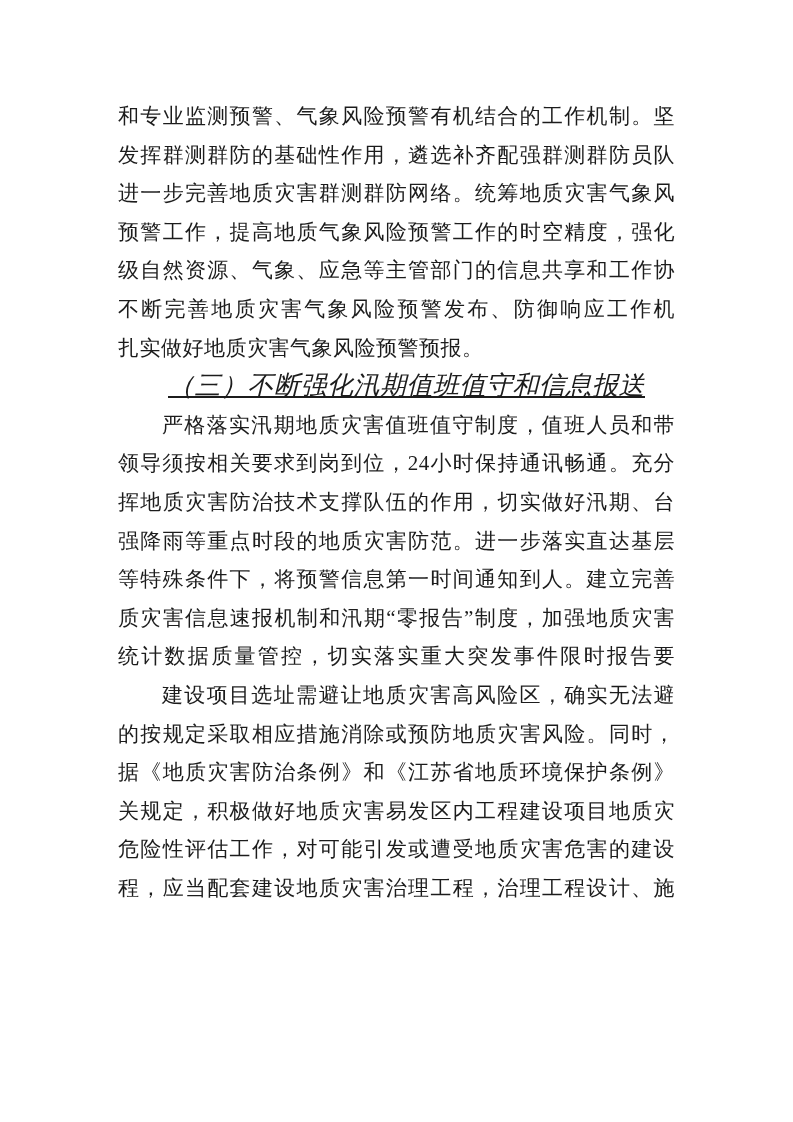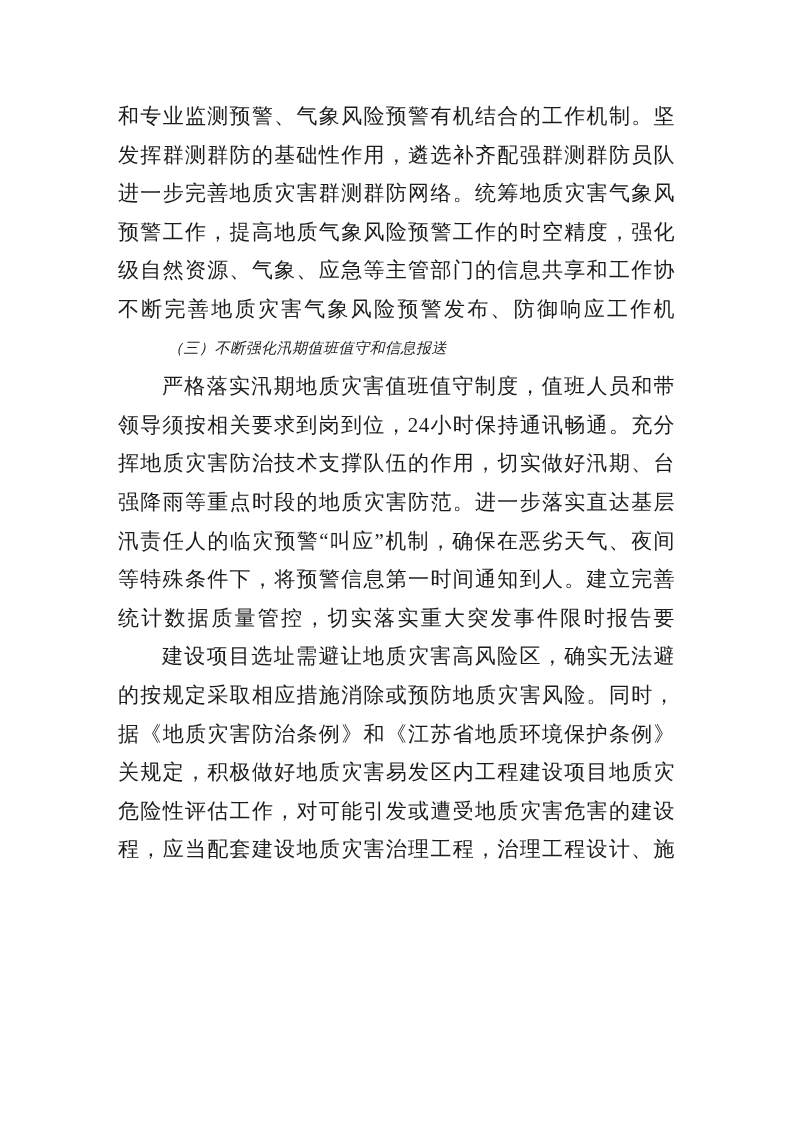--- a/index.html
+++ b/index.html
@@ -39,53 +39,55 @@
   .line.line-last {
     text-align-last: left;
   }
   
   .para.indent .line:first-child {
     text-indent: 44px;
   }
 
   
   .heading {
-    font-size: 15px;
+    font-size: 26px;
     line-height: 38.6px;
     height: 38.6px;
     padding-left: 50px;
     overflow: hidden;
     font-style: italic;
     letter-spacing: 0.5px;
+    text-decoration: underline;
   }
 </style>
 </head>
 <body>
 
 <div class="page">
   <div class="text-block">
 
     <div class="para">
         <div class="line">和专业监测预警、气象风险预警有机结合的工作机制。坚持</div>
         <div class="line">发挥群测群防的基础性作用，遴选补齐配强群测群防员队伍，</div>
         <div class="line">进一步完善地质灾害群测群防网络。统筹地质灾害气象风险</div>
         <div class="line">预警工作，提高地质气象风险预警工作的时空精度，强化各</div>
         <div class="line">级自然资源、气象、应急等主管部门的信息共享和工作协同，</div>
         <div class="line">不断完善地质灾害气象风险预警发布、防御响应工作机制，</div>
+        <div class="line line-last">扎实做好地质灾害气象风险预警预报。</div>
       </div>
 
     <div class="heading">（三）不断强化汛期值班值守和信息报送</div>
 
     <div class="para indent">
         <div class="line">严格落实汛期地质灾害值班值守制度，值班人员和带班</div>
         <div class="line">领导须按相关要求到岗到位，24小时保持通讯畅通。充分发</div>
         <div class="line">挥地质灾害防治技术支撑队伍的作用，切实做好汛期、台风、</div>
         <div class="line">强降雨等重点时段的地质灾害防范。进一步落实直达基层防</div>
-        <div class="line">汛责任人的临灾预警“叫应”机制，确保在恶劣天气、夜间</div>
         <div class="line">等特殊条件下，将预警信息第一时间通知到人。建立完善地</div>
+        <div class="line">质灾害信息速报机制和汛期“零报告”制度，加强地质灾害</div>
         <div class="line line-last">统计数据质量管控，切实落实重大突发事件限时报告要求。</div>
       </div>
 
 
     <div class="para indent">
         <div class="line">建设项目选址需避让地质灾害高风险区，确实无法避让</div>
         <div class="line">的按规定采取相应措施消除或预防地质灾害风险。同时，依</div>
         <div class="line">据《地质灾害防治条例》和《江苏省地质环境保护条例》有</div>
         <div class="line">关规定，积极做好地质灾害易发区内工程建设项目地质灾害</div>
         <div class="line">危险性评估工作，对可能引发或遭受地质灾害危害的建设工</div>

